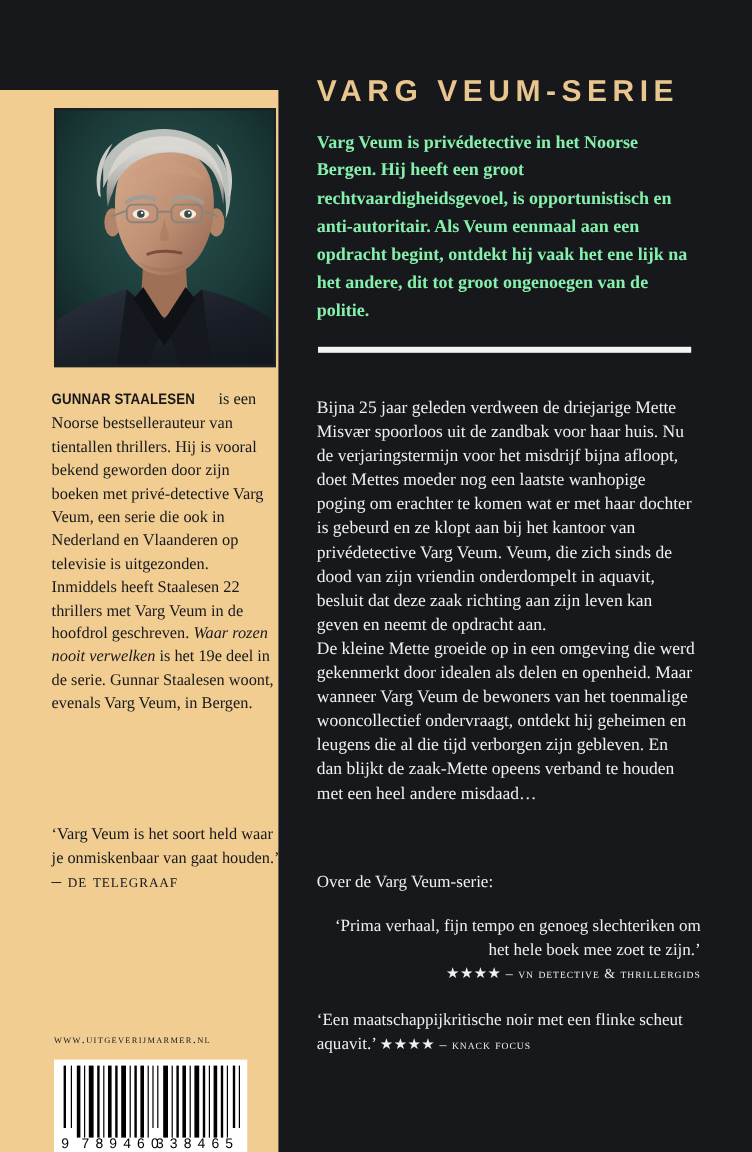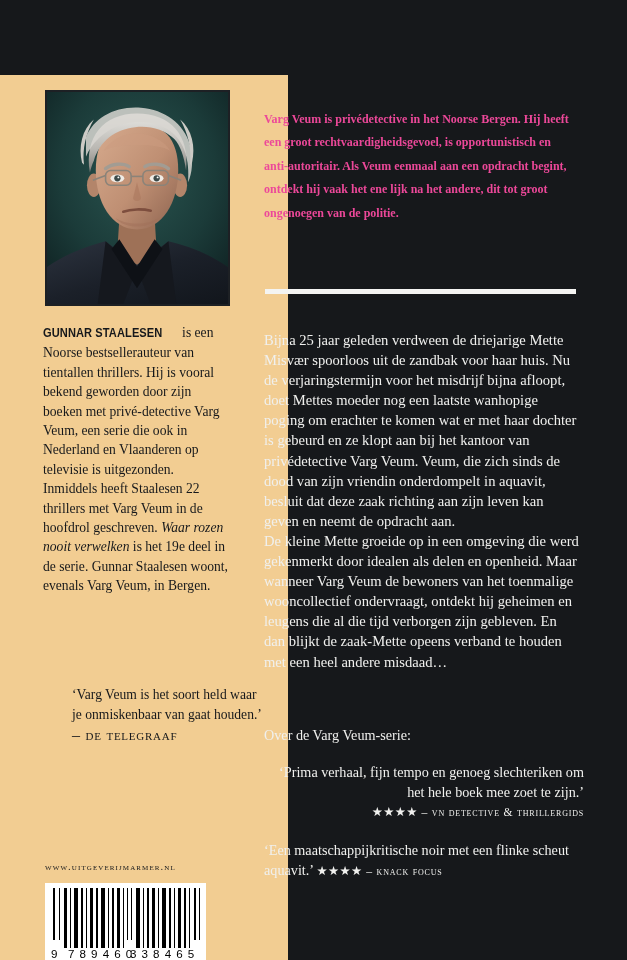--- a/index.html
+++ b/index.html
@@ -14,21 +14,21 @@
     background: #16181b;
     overflow: hidden;
     font-family: "Liberation Serif", serif;
   }
 
   
   .left-panel {
     position: absolute;
     left: 0;
     top: 75px;
-    width: 288px;
+    width: 232px;
     height: 885px;
     background: #f2cd92;
     box-sizing: border-box;
     padding: 0;
   }
 
   .photo-frame {
     position: absolute;
     left: 45px;
     top: 15px;
@@ -65,21 +65,20 @@
 
   .quote-left {
     position: absolute;
     left: 43px;
     top: 610px;
     width: 192px;
     font-family: "Liberation Serif", serif;
     font-size: 13.6px;
     line-height: 19.6px;
     color: #16181b;
-    margin-left: 29px;
   }
   .quote-left .q-body { display:block; }
   .quote-left .q-src {
     display: block;
     margin-top: 1px;
     font-size: 16px;
     letter-spacing: 0.75px;
     font-variant: small-caps;
     text-transform: lowercase;
   }
@@ -154,23 +153,23 @@
     white-space: nowrap;
   }
 
   .series-intro {
     position: absolute;
     left: 0;
     top: 108px;
     width: 313px;
     font-family: "Liberation Serif", serif;
     font-weight: bold;
-    font-size: 12px;
+    font-size: 15px;
     line-height: 23.4px;
-    color: #ec4899;
+    color: #86efac;
   }
 
   .divider {
     position: absolute;
     left: 1px;
     top: 289px;
     width: 311px;
     height: 5px;
     background: #f4f4f2;
   }
@@ -348,20 +347,21 @@
         <span class="d0">9</span>
         <span class="d1">789460</span>
         <span class="d2">338465</span>
       </div>
     </div>
 
   </div>
 
   <div class="right-col">
 
+    <div class="series-title">VARG VEUM-SERIE</div>
 
     <div class="series-intro">Varg Veum is privédetective in het Noorse Bergen. Hij heeft een groot rechtvaardigheidsgevoel, is opportunistisch en anti-autoritair. Als Veum eenmaal aan een opdracht begint, ontdekt hij vaak het ene lijk na het andere, dit tot groot ongenoegen van de politie.</div>
 
     <div class="divider"></div>
 
     <div class="blurb">
       <p>Bijna 25 jaar geleden verdween de driejarige Mette Misvær spoorloos uit de zandbak voor haar huis. Nu de verjaringstermijn voor het misdrijf bijna afloopt, doet Mettes moeder nog een laatste wanhopige poging om erachter te komen wat er met haar dochter is gebeurd en ze klopt aan bij het kantoor van privédetective Varg Veum. Veum, die zich sinds de dood van zijn vriendin onderdompelt in aquavit, besluit dat deze zaak richting aan zijn leven kan geven en neemt de opdracht aan.</p>
       <p>De kleine Mette groeide op in een omgeving die werd gekenmerkt door idealen als delen en openheid. Maar wanneer Varg Veum de bewoners van het toenmalige wooncollectief ondervraagt, ontdekt hij geheimen en leugens die al die tijd verborgen zijn gebleven. En dan blijkt de zaak-Mette opeens verband te houden met een heel andere misdaad…</p>
     </div>
 

